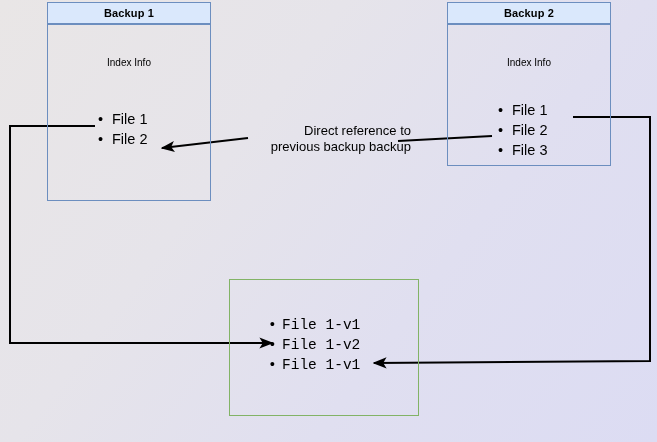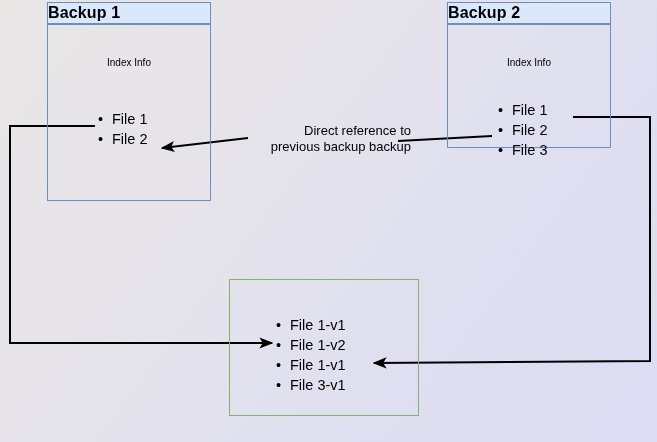--- a/index.html
+++ b/index.html
@@ -30,21 +30,22 @@
   }
   .node {
     position: absolute;
     box-sizing: border-box;
     background: transparent;
   }
   .node-header {
     box-sizing: border-box;
     height: 22px;
     line-height: 20px;
-    font-size: 16px;
+    text-align: center;
+    font-size: 11px;
     font-weight: bold;
     color: #000000;
     letter-spacing: 0.15px;
   }
   .node-body {
     box-sizing: border-box;
     border-top: none;
     position: relative;
     height: calc(100% - 22px);
   }
@@ -90,21 +91,21 @@
   .item-list li::before {
     content: "\2022";
     position: absolute;
     left: 0;
     top: 0;
     font-size: 14.5px;
     line-height: 20px;
   }
   #b1-list { left: 50px; top: 84px; }
   #b2-list { left: 50px; top: 75px; }
-  #dd-list { left: 46px; top: 35px; }
+  #dd-list { left: 38px; top: 35px; font-family: Liberation Mono, monospace; }
   .edge-label {
     position: absolute;
     text-align: right;
     font-size: 13px;
     line-height: 16px;
     color: #000;
     white-space: nowrap;
   }
 </style>
 </head>
@@ -131,39 +132,38 @@
     <div class="node-header">Backup 1</div>
     <div class="node-body">
       <div class="index-title">Index Info</div>
       <ul class="item-list" id="b1-list">
         <li>File 1</li>
         <li>File 2</li>
       </ul>
     </div>
   </div>
 
-  <div class="node blue" style="left:447px; top:2px; width:164px; height:146px;">
+  <div class="node blue" style="left:447px; top:2px; width:164px; height:164px;">
     <div class="node-header">Backup 2</div>
     <div class="node-body">
       <div class="index-title">Index Info</div>
       <ul class="item-list" id="b2-list">
         <li>File 1</li>
         <li>File 2</li>
         <li>File 3</li>
       </ul>
     </div>
   </div>
 
   <div class="node green" style="left:229px; top:279px; width:190px; height:159px;">
     <div class="node-body">
       <ul class="item-list" id="dd-list">
         <li>File 1-v1</li>
         <li>File 1-v2</li>
         <li>File 1-v1</li>
-        <li>File 3-v1</li>
       </ul>
     </div>
   </div>
 
   <div class="edge-label" style="left:247px; top:123px; width:164px;">
     <div>Direct reference to</div>
     <div>previous backup backup</div>
   </div>
 
 </div>

